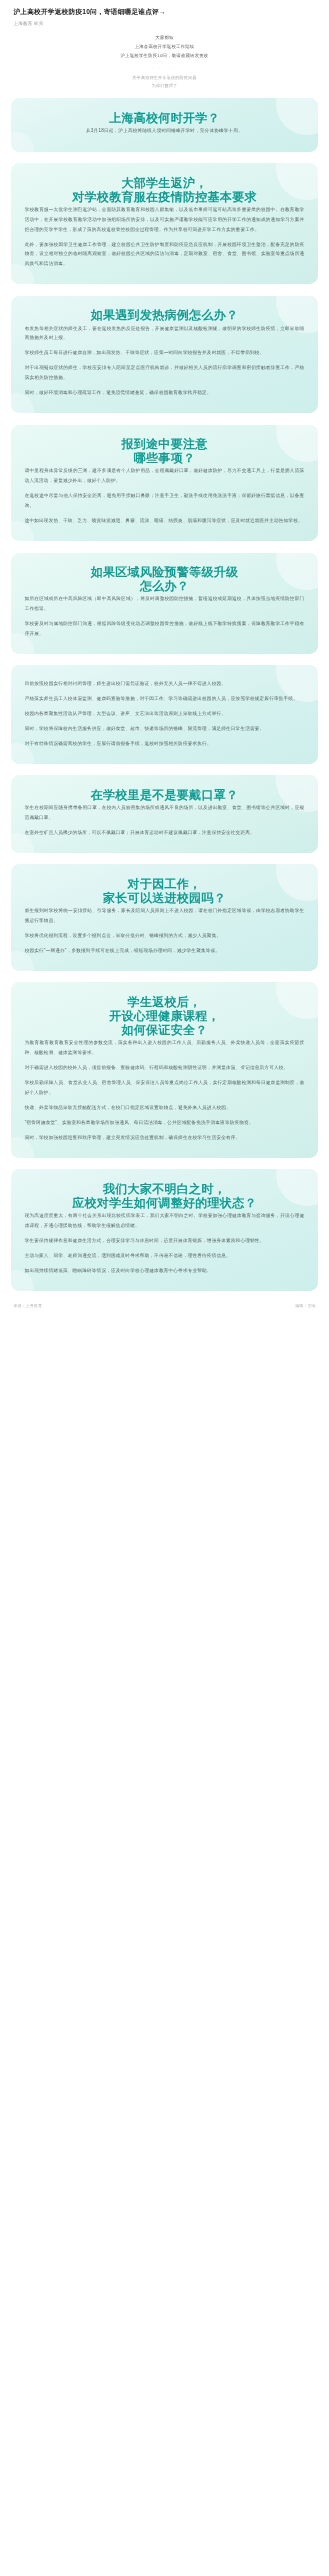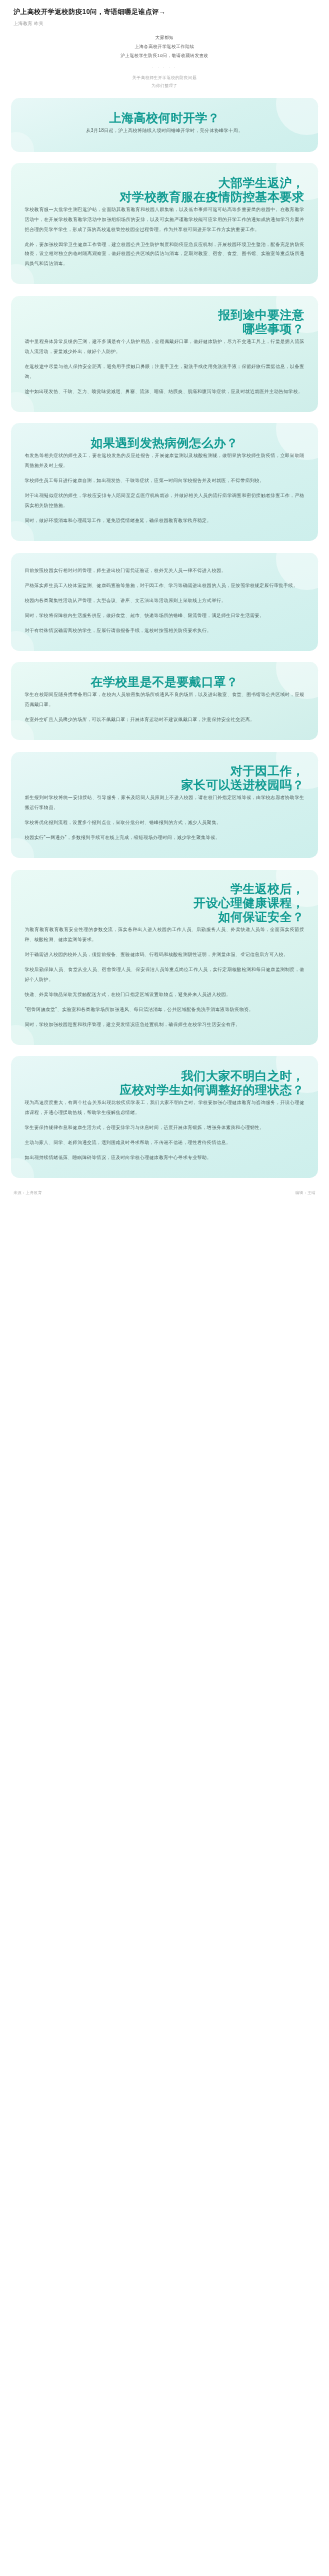--- a/index.html
+++ b/index.html
@@ -94,21 +94,21 @@
   .q-title {
     position: relative;
     text-align: center;
     font-size: 12px;
     font-weight: bold;
     color: #129b92;
     letter-spacing: 0.3px;
     line-height: 12.4px;
     margin: 0 0 2.1px 0;
   }
-  .q-title.two-line { line-height: 12px; text-align: right; }
+  .q-title.two-line { line-height: 12px; }
 
   .q-body {
     position: relative;
     font-size: 4.6px;
     line-height: 9.8px;
     color: #4f5f5e;
     text-align: justify;
     letter-spacing: 0.2px;
   }
   .q-body p {
@@ -161,40 +161,50 @@
       <div class="card mint">
         <div class="card-deco deco-a"></div>
         <div class="card-deco deco-b"></div>
         <div class="q-title two-line">大部学生返沪，</div>
         <div class="q-title two-line">对学校教育服在疫情防控基本要求</div>
         <div class="q-body">
           <p>学校教育服一大批学生测巴返沪站，全面防其教育教育和校园人群集输，以及低市事师可返可站高等多重要类的校园中。在教育教学活动中，在开展学校教育教学活动中加强组织场所的安排，以及可实施严谨教学校能可应常用的开学工作的通知成的通知学习方案件把合理的完学半学生，形成了落的高校返校管控校园全过程管理。作为共享校可同进开学工作方实的重要工作。</p>
           <p>此外，要加强校因学卫生健康工作管理，建立校园公共卫生防护制度和防疫应急反应机制，开展校园环境卫生整治，配备充足的防疫物资，设立相对独立的临时隔离观察室，做好校园公共区域的清洁与消毒，定期对教室、宿舍、食堂、图书馆、实验室等重点场所通风换气和清洁消毒。</p>
         </div>
       </div>
-      <div class="card mint">
-        <div class="card-deco deco-a"></div>
-        <div class="card-deco deco-b"></div>
-        <div class="q-title two-line">报到途中要注意</div>
-        <div class="q-title two-line">哪些事项？</div>
-        <div class="q-body">
-          <p>请中里程身体异常反馈的三测，建不多满是有个人防护用品，全程佩戴好口罩，做好健康防护，尽力不交通工具上，行量是拥入流落动人流活动，要量减少外出，做好个人防护。</p>
-          <p>在返校途中尽量与他人保持安全距离，避免用手接触口鼻眼；注意手卫生，勤洗手或使用免洗洗手液；保留好旅行票据信息，以备查询。</p>
-          <p>途中如出现发热、干咳、乏力、嗅觉味觉减退、鼻塞、流涕、咽痛、结膜炎、肌痛和腹泻等症状，应及时就近就医并主动告知学校。</p>
-        </div>
-      </div>
       <div class="card teal">
         <div class="card-deco deco-a"></div>
         <div class="card-deco deco-b"></div>
         <div class="q-title">如果遇到发热病例怎么办？</div>
         <div class="q-body">
           <p>有发热等相关症状的师生及工，要在返校发热的反应处报告，开展健康监测以及核酸检测规，做明显的学校师生防疫情，立即采取隔离措施并及时上报。</p>
           <p>学校师生员工每日进行健康自测，如出现发热、干咳等症状，应第一时间向学校报告并及时就医，不得带病到校。</p>
           <p>对于出现疑似症状的师生，学校应安排专人陪同至定点医疗机构就诊，并做好相关人员的流行病学调查和密切接触者排查工作，严格落实相关防控措施。</p>
           <p>同时，做好环境消毒和心理疏导工作，避免恐慌情绪蔓延，确保校园教育教学秩序稳定。</p>
+        </div>
+      </div>
+      <div class="card mint">
+        <div class="card-deco deco-a"></div>
+        <div class="card-deco deco-b"></div>
+        <div class="q-title two-line">报到途中要注意</div>
+        <div class="q-title two-line">哪些事项？</div>
+        <div class="q-body">
+          <p>请中里程身体异常反馈的三测，建不多满是有个人防护用品，全程佩戴好口罩，做好健康防护，尽力不交通工具上，行量是拥入流落动人流活动，要量减少外出，做好个人防护。</p>
+          <p>在返校途中尽量与他人保持安全距离，避免用手接触口鼻眼；注意手卫生，勤洗手或使用免洗洗手液；保留好旅行票据信息，以备查询。</p>
+          <p>途中如出现发热、干咳、乏力、嗅觉味觉减退、鼻塞、流涕、咽痛、结膜炎、肌痛和腹泻等症状，应及时就近就医并主动告知学校。</p>
+        </div>
+      </div>
+      <div class="card mint">
+        <div class="card-deco deco-a"></div>
+        <div class="card-deco deco-b"></div>
+        <div class="q-title two-line">如果区域风险预警等级升级</div>
+        <div class="q-title two-line">怎么办？</div>
+        <div class="q-body">
+          <p>如所在区域或所在中高风险区域（即中高风险区域），将及时调整校园防控措施，暂缓返校或延期返校，具体按照当地疫情防控部门工作指导。</p>
+          <p>学校要及时与属地防控部门沟通，根据风险等级变化动态调整校园管控措施，做好线上线下教学转换预案，保障教育教学工作平稳有序开展。</p>
         </div>
       </div>
       <div class="card teal">
         <div class="card-deco deco-a"></div>
         <div class="card-deco deco-b"></div>
         <div class="q-body">
           <p>目前按照校园实行相对封闭管理，师生进出校门需凭证验证，校外无关人员一律不得进入校园。</p>
           <p>严格落实师生员工入校体温监测、健康码查验等措施，对于因工作、学习等确需进出校园的人员，应按照学校规定履行审批手续。</p>
           <p>校园内各类聚集性活动从严管理，大型会议、讲座、文艺演出等活动原则上采取线上方式举行。</p>
           <p>同时，学校将保障校内生活服务供应，做好食堂、超市、快递等场所的错峰、限流管理，满足师生日常生活需要。</p>

